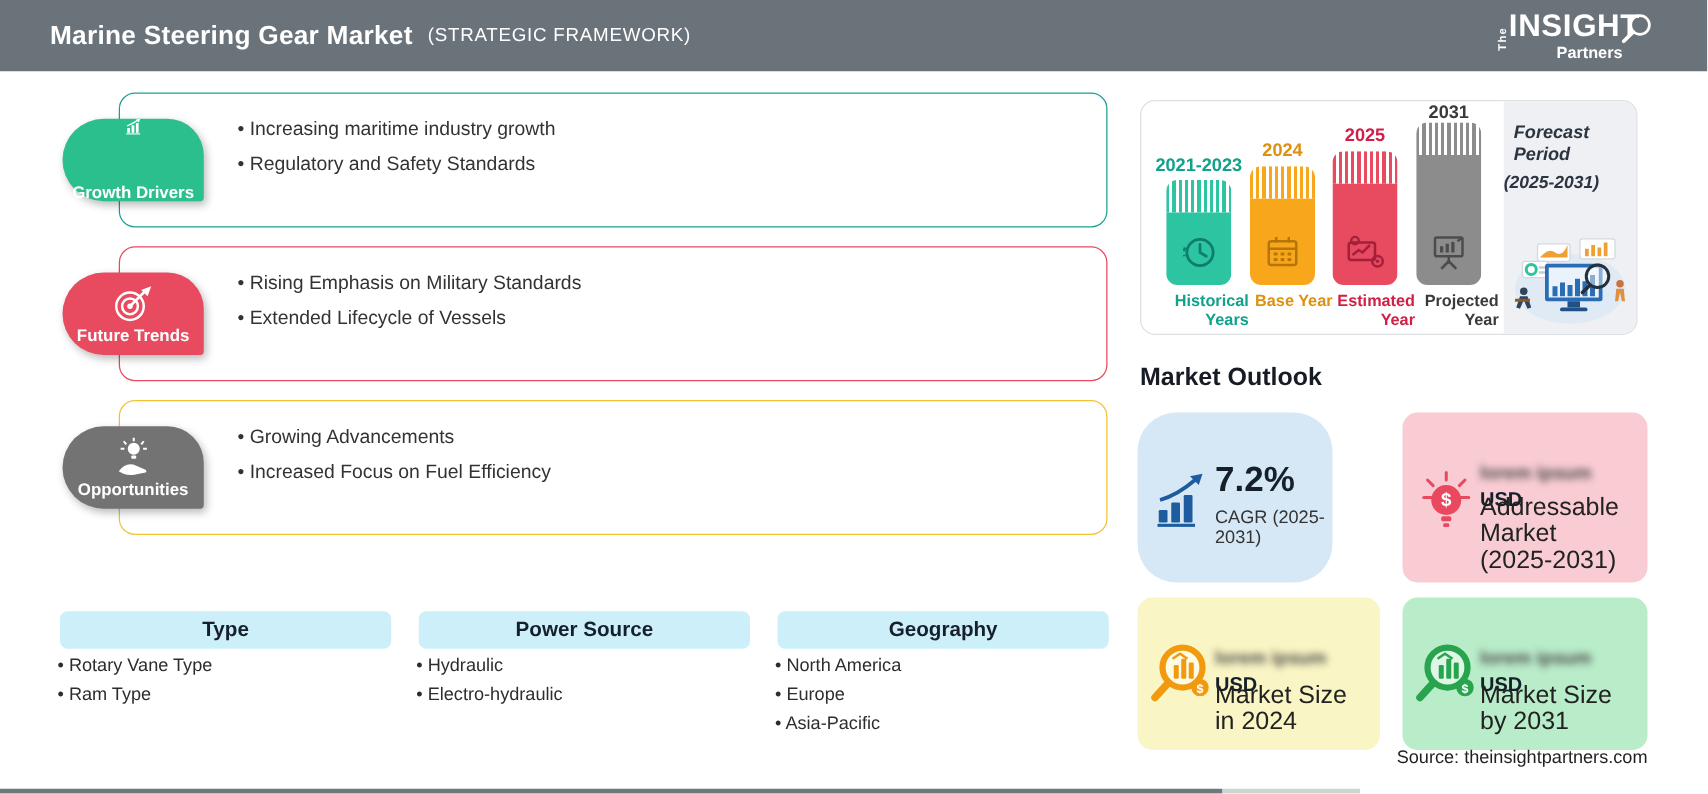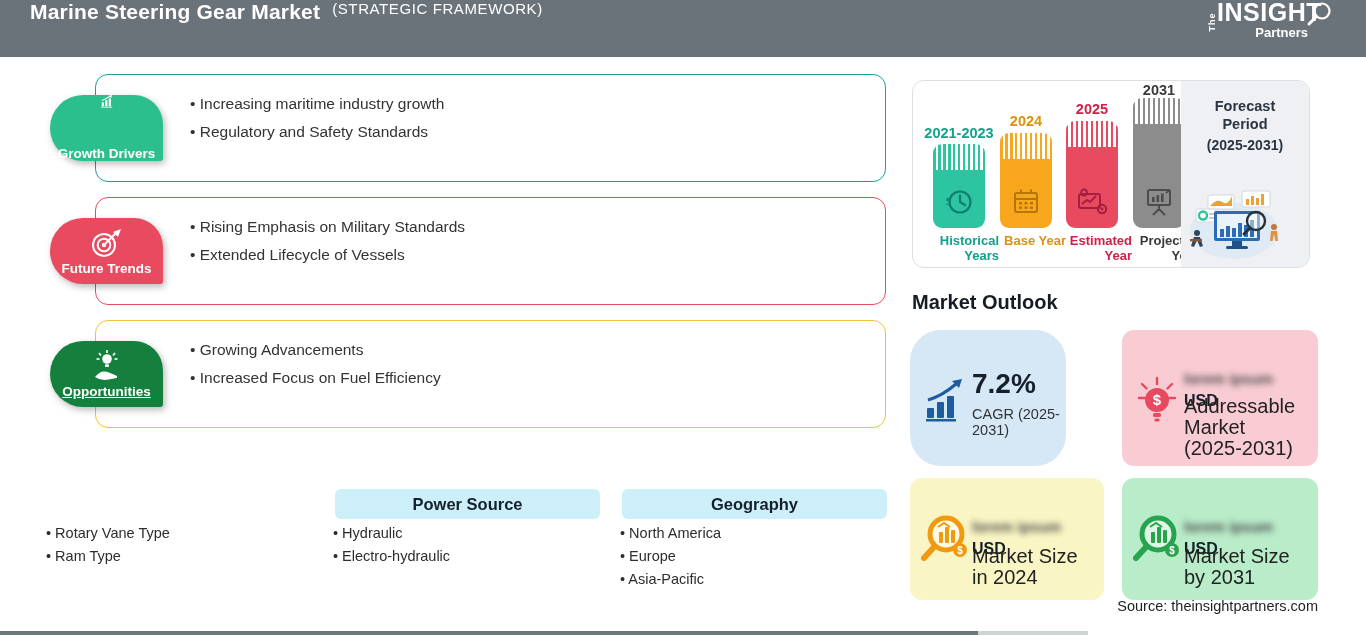--- a/index.html
+++ b/index.html
@@ -2,41 +2,41 @@
 <html><head>
 <meta charset="utf-8">
 <style>
   * { box-sizing: border-box; }
   html,body { margin:0; padding:0; background:#fff; }
   body { font-family:"Liberation Sans", sans-serif; }
   .stage { position:relative; width:1366px; height:635px; background:#ffffff; overflow:hidden; }
 
   
   .header { position:absolute; top:0; left:0; width:1366px; height:57px; background:#6b737a;
-            display:flex; align-items:flex-start; padding:0 30px; color:#fff; }
+            display:flex; align-items:center; padding:0 40px; color:#fff; }
   .title { font-size:21px; font-weight:bold; letter-spacing:.2px; }
   .subtitle { font-size:15px; margin-left:12px; font-weight:normal; letter-spacing:.6px; }
   .logo { margin-left:auto; display:flex; align-items:flex-end; position:relative; padding-right:14px; }
   .logo-the { font-size:9px; font-weight:bold; transform:rotate(-90deg) translateX(2px); transform-origin:center; letter-spacing:1px; margin-right:-4px; margin-bottom:10px;}
   .logo-main { display:flex; flex-direction:column; align-items:flex-end; line-height:1; }
   .logo-insight { font-size:25px; font-weight:bold; letter-spacing:.5px; }
   .logo-partners { font-size:13px; font-weight:bold; margin-top:1px; margin-right:14px; }
   .logo-glass { position:absolute; right:2px; top:2px; }
 
   
   .fw-box { position:absolute; left:95px; width:791px; height:108px; background:#fff; border-radius:13px; }
   .fw-box.g { top:74px;  border:1.6px solid #1aa193; }
   .fw-box.r { top:197px; border:1.6px solid #e84a60; }
   .fw-box.o { top:320px; border:1.6px solid #f2c235; }
   .badge { position:absolute; left:50px; width:113px; height:66px; border-radius:34px 30px 3px 34px;
            display:flex; flex-direction:column; align-items:center; justify-content:center;
            color:#fff; font-weight:bold; font-size:13.5px; box-shadow:2px 3px 7px rgba(0,0,0,.28); z-index:2; }
   .badge.g { top:95px;  background:#2bbf8e;gap:36px; }
   .badge.r { top:218px; background:#e84a60; }
-  .badge.o { top:341px; background:#15803d;text-decoration:underline; }
+  .badge.o { top:341px; background:#737373; }
   .badge .blabel { margin-top:2px; }
   .fw-list { position:absolute; left:190px; margin:0; padding:0; list-style:none; }
   .fw-list.l1 { top:94px; } .fw-list.l2 { top:217px; } .fw-list.l3 { top:340px; }
   .fw-list li { font-size:15.5px; color:#333; margin-bottom:9px; line-height:19px; }
   .fw-list li::before { content:"• "; color:#333; }
 
   
   .seg-bar { position:absolute; left:48px; top:446px; width:838px; height:32px; background:#6b737a;
              border-radius:8px; color:#fff; display:flex; align-items:center; justify-content:center;
              font-weight:bold; font-size:16.5px; }
@@ -70,22 +70,22 @@
   .b2 .solid { background:#f8a71d; }
   .b3 .stripes { background:repeating-linear-gradient(90deg,#e84a60 0 2.5px,#fff 2.5px 5px); }
   .b3 .solid { background:#e84a60; }
   .b4 .stripes { background:repeating-linear-gradient(90deg,#8c8c8c 0 2.5px,#fff 2.5px 5px); }
   .b4 .solid { background:#8c8c8c; }
   .tl-label { position:absolute; top:152px; width:80px; text-align:right; font-weight:bold; font-size:13px; line-height:15px; }
   .tl-label.t1 { left:6px;  color:#12a18a; }
   .tl-label.t2 { left:73px; color:#dd9110; }
   .tl-label.t3 { left:139px; color:#cf2148; }
   .tl-label.t4 { left:206px; color:#3a3a3a; }
-  .tl-forecast { position:absolute; right:0; top:0; width:128px; height:186px; background:#eef0f3;
-                 border-radius:0 11px 11px 0; text-align:center; padding-top:16px; }
+  .tl-forecast { position:absolute; right:0; top:0; width:106px; height:186px; background:#eef0f3;
+                 border-radius:0 11px 11px 0; text-align:left; padding-top:16px;font-style:italic; }
   .fc-line { font-weight:bold; font-size:14.5px; color:#2b3440; line-height:18px; width:90px; margin:0 auto; }
   .fc-range { font-weight:bold; font-size:14px; color:#2b3440; margin-top:4px; }
   .fc-illus { position:absolute; bottom:6px; left:3px; }
 
   
   .mo-title { position:absolute; left:912px; top:291px; font-size:20px; font-weight:bold; color:#161b24; }
   .card { position:absolute; border-radius:12px; }
   .card.cagr  { left:910px;  top:330px; width:156px; height:136px; background:#d6e8f5;border-radius:31px; }
   .card.pink  { left:1122px; top:330px; width:196px; height:136px; background:#f8ccd2; }
   .card.yellow{ left:910px;  top:478px; width:194px; height:122px; background:#faf5c4; }
@@ -177,20 +177,21 @@
       <rect x="17" y="14.3" width="4" height="2.6" rx="1" fill="#fff"></rect>
       <path d="M7 27 q6 -8 14 -4.5 l7 3 q2 1 .5 2.5 l-8 1.5 q-8 1.5 -13.5 -2.5 z" fill="#fff"></path>
     </svg>
     <span class="blabel">Opportunities</span>
   </div>
   <ul class="fw-list l3">
     <li>Growing Advancements</li>
     <li>Increased Focus on Fuel Efficiency</li>
   </ul>
 
+  <div class="seg-pill p1">Type</div>
   <div class="seg-pill p2">Power Source</div>
   <div class="seg-pill p3">Geography</div>
   <ul class="seg-list s1">
     <li>Rotary Vane Type</li>
     <li>Ram Type</li>
   </ul>
   <ul class="seg-list s2">
     <li>Hydraulic</li>
     <li>Electro-hydraulic</li>
   </ul>

